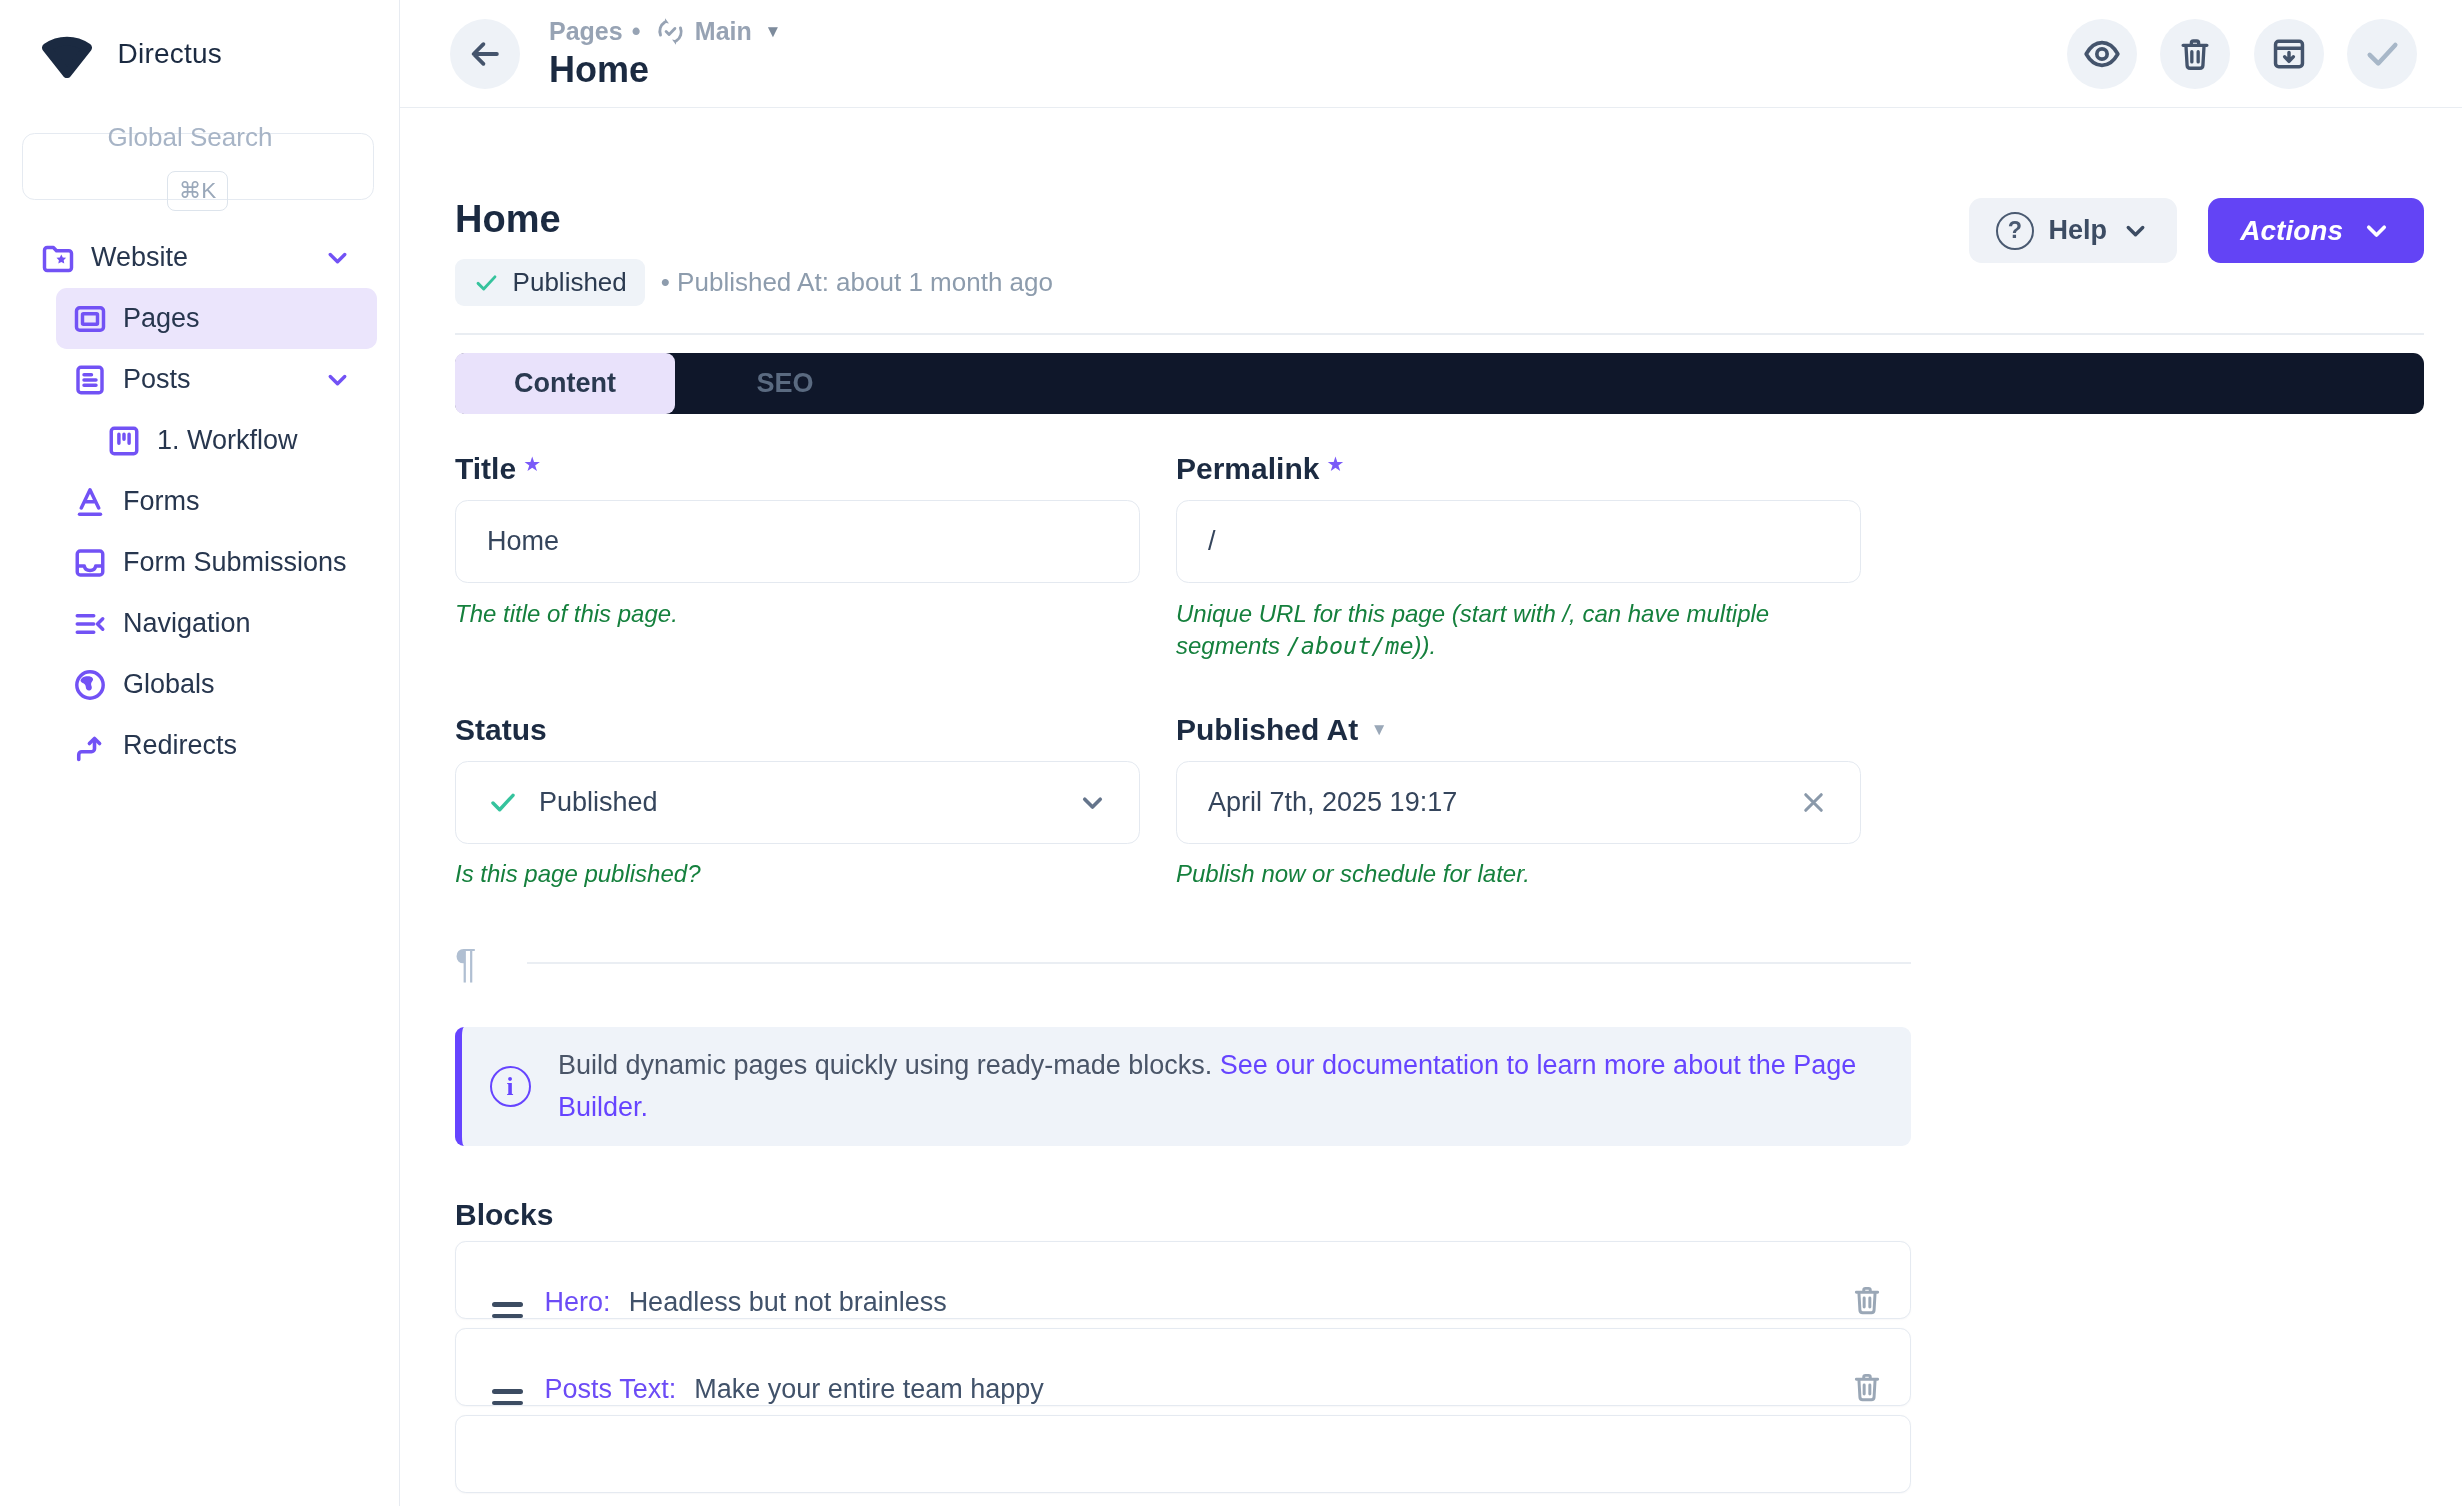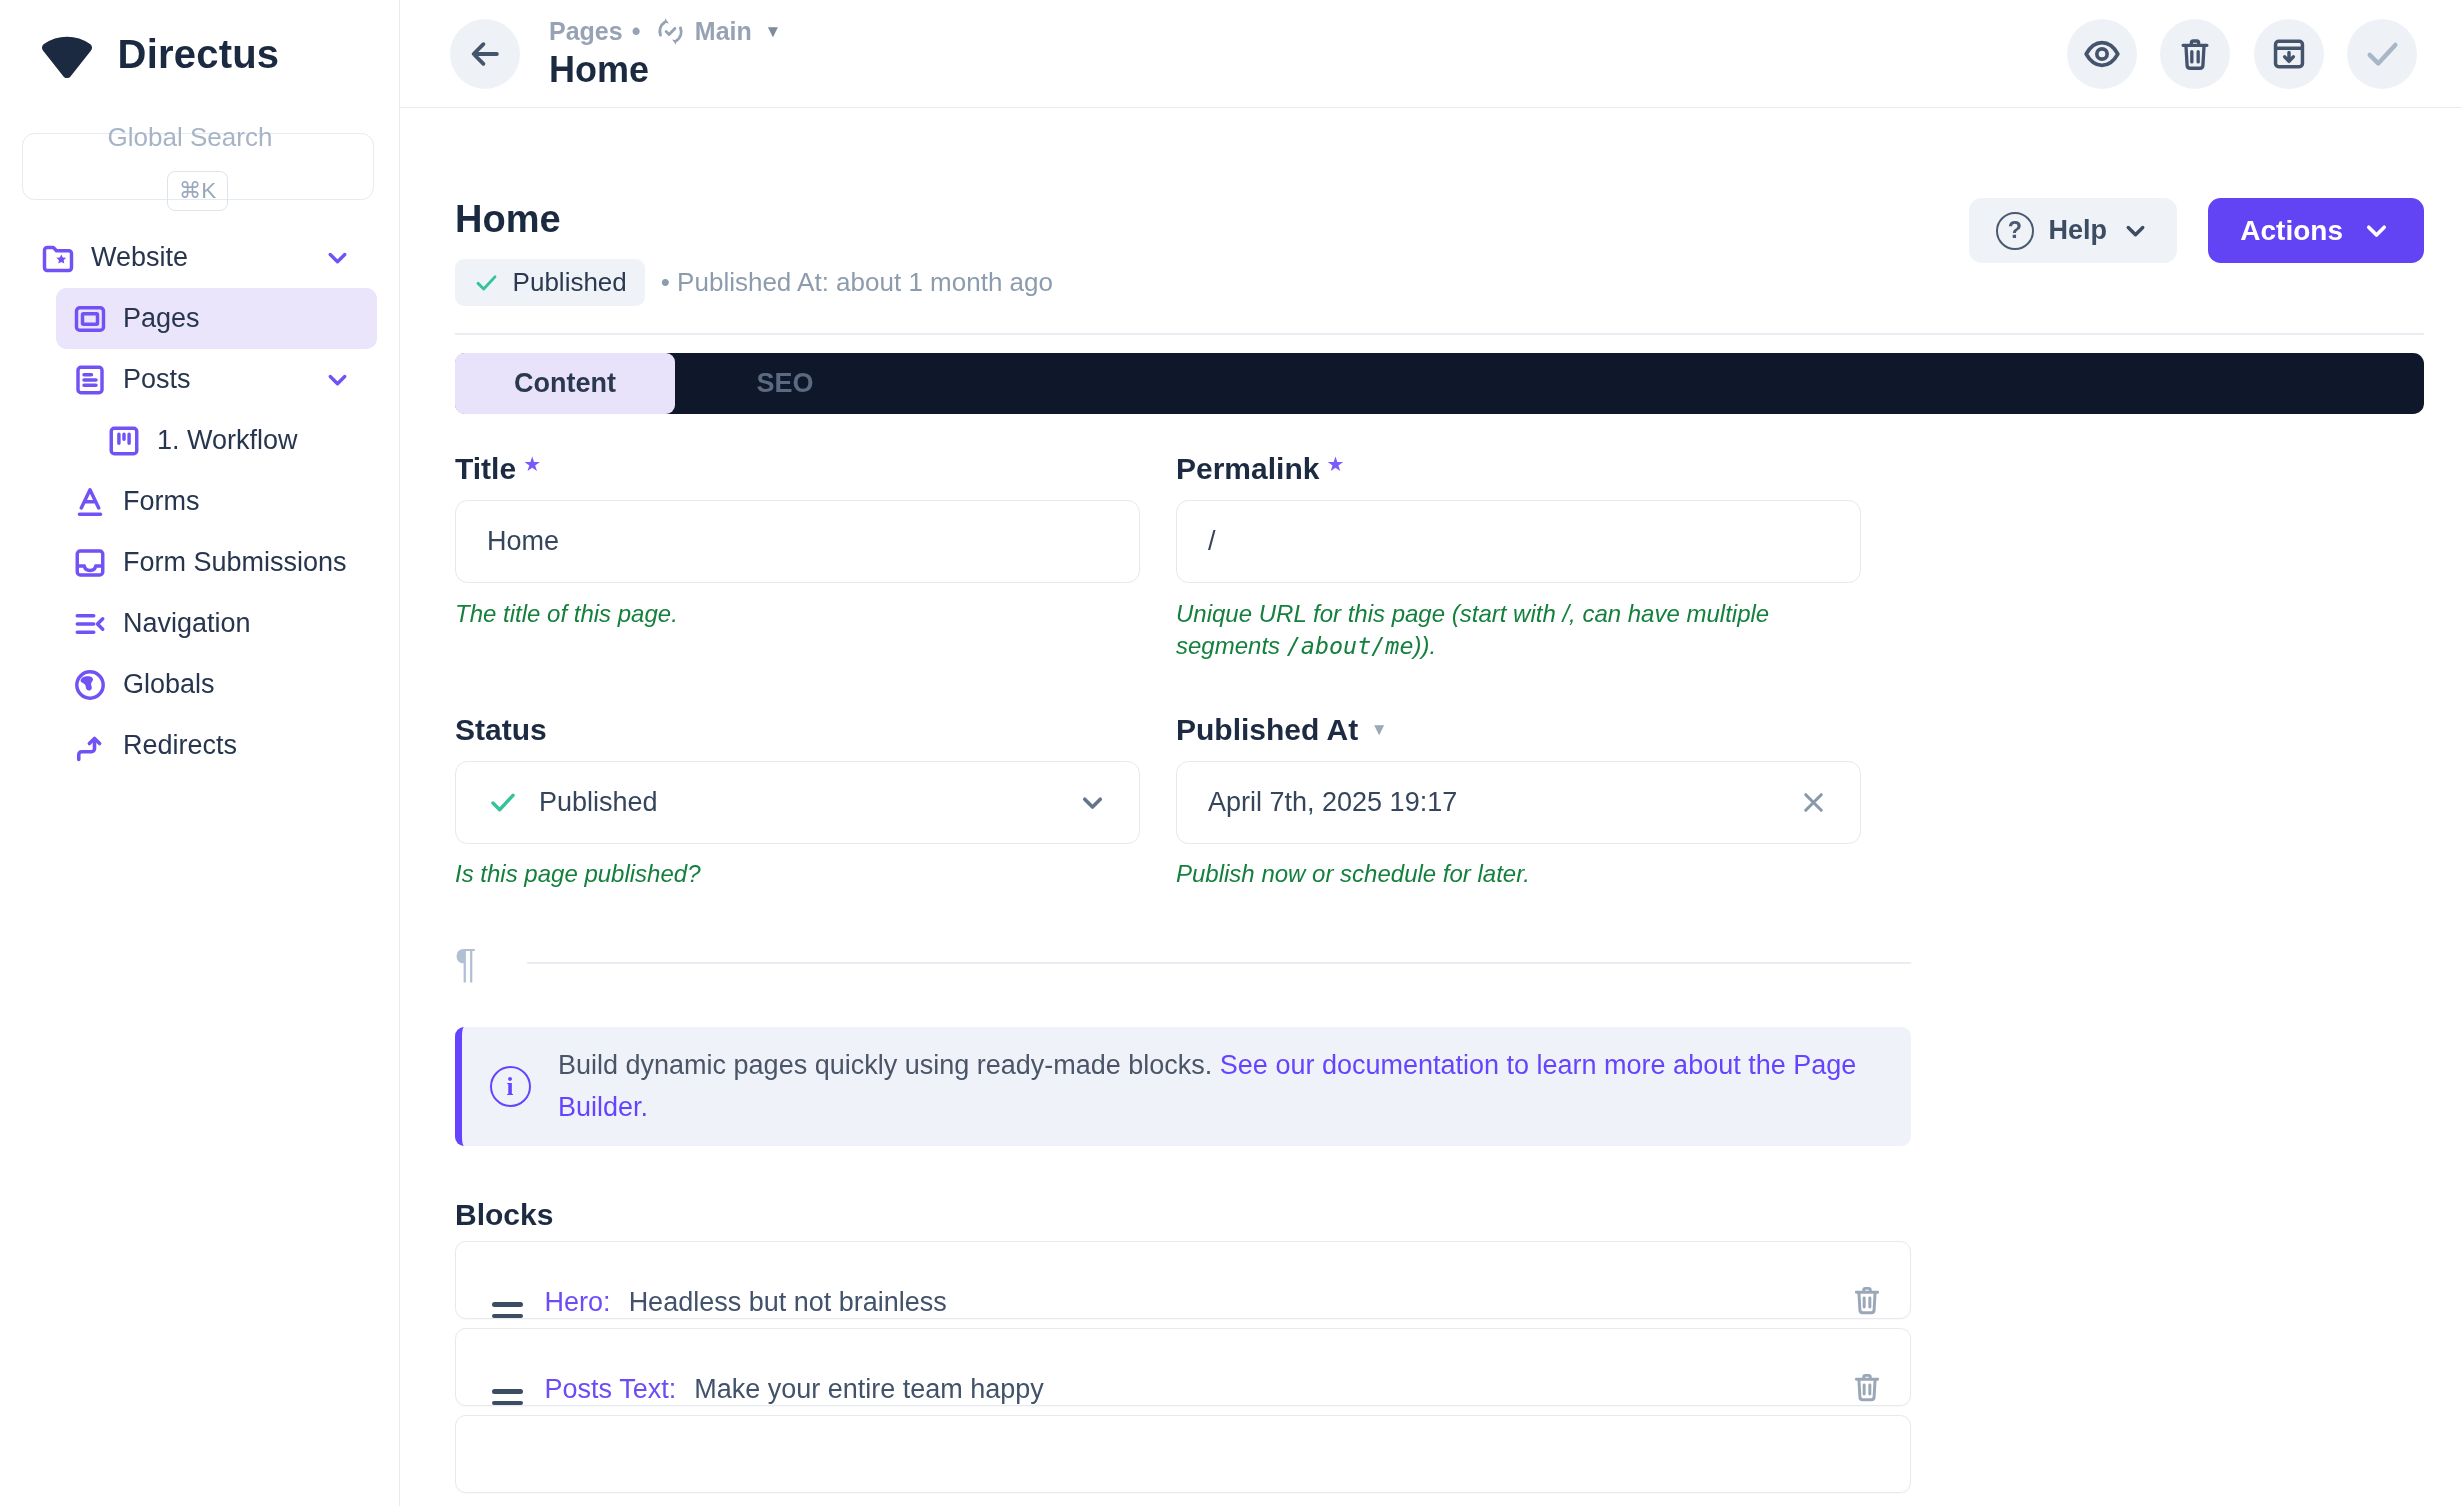--- a/index.html
+++ b/index.html
@@ -5,21 +5,21 @@
   * { margin:0; padding:0; box-sizing:border-box; }
   html,body { width:2462px; height:1507px; overflow:hidden; background:#fff;
     font-family:"Liberation Sans","DejaVu Sans",sans-serif; color:#22304a; }
   .app { display:grid; grid-template-columns:400px 1fr; grid-template-rows:108px 1fr;
     width:2462px; height:1507px; }
 
   
   .sidebar { grid-row:1 / 3; background:#fff; border-right:1.8px solid #e7ebf1; }
   .logo-row { height:108px; display:flex; align-items:center; padding-left:38px; gap:21.6px; }
   .logo-mark { width:58px; height:50px; }
-  .logo-name { font-size:40px; font-weight:700; color:#1b2a41; letter-spacing:0.2px; }
+  .logo-name { font-size:28px; font-weight:400; color:#1b2a41; letter-spacing:0.2px; }
   .search-box { margin:25px 0 0 21.6px; width:352px; height:67px; border:1.8px solid #e5eaf1;
     border-radius:12.6px; display:flex; align-items:center; justify-content:center; gap:18px; background:#fff;flex-direction:column; }
   .search-input { border:none; outline:none; width:180px; font-size:26px; color:#45566e;
     font-family:inherit; background:transparent; }
   .search-input::placeholder { color:#a7b4c6; }
   .kbd { border:1.8px solid #dde4ec; border-radius:8px; padding:4.5px 10.8px 6.3px; font-size:22.5px; color:#9aa8ba; }
   .nav { margin-top:27px; padding:0 21.6px 0 21.6px; }
   .nav-row { height:61px; display:flex; align-items:center; border-radius:10.8px; cursor:pointer; }
   .nav-row .icn { width:36px; height:36px; flex:0 0 36px; color:#7252f5; display:flex; align-items:center; }
   .nav-row .lbl { margin-left:15.3px; font-size:27px; font-weight:500; color:#27364e; }
@@ -51,21 +51,21 @@
   .badge { display:inline-flex; align-items:center; gap:12.6px; background:#eff3f8; border-radius:9px;
     padding:8px 18px; font-size:26px; font-weight:500; color:#2b3a50; }
   .badge .ck { width:27px; height:27px; color:#35c39d; }
   .meta { font-size:26px; color:#8d9cad; }
   .head-buttons { margin-left:auto; display:flex; gap:31px; }
   .help-btn { height:65px; background:#eff2f7; border:none; border-radius:12.6px; cursor:pointer;
     display:flex; align-items:center; gap:14.4px; padding:0 27px; font-size:27px; font-weight:600; color:#3c4c63; font-family:inherit;}
   .qcircle { width:38px; height:38px; border:2.7px solid #4a5a71; border-radius:50%; display:flex;
     align-items:center; justify-content:center; font-size:23.4px; font-weight:700; color:#4a5a71; }
   .actions-btn { height:65px; background:#6344f5; border:none; border-radius:12.6px; cursor:pointer;
-    display:flex; align-items:center; gap:18px; padding:0 32px; font-size:28px; font-weight:600; color:#fff; font-family:inherit;}
+    display:flex; align-items:center; gap:18px; padding:0 32px; font-size:28px; font-weight:600; color:#fff; font-family:inherit;font-style:italic;}
   .divider { height:1.8px; background:#e9edf2; margin-top:27px; }
   .tabbar { margin-top:18px; height:61px; background:#0f172a; border-radius:10.8px; display:flex; }
   .tab { width:220px; height:61px; border:none; background:transparent; border-radius:9px; cursor:pointer;
     font-size:27px; font-weight:600; color:#5a6a80; font-family:inherit; }
   .tab.active { background:#e9e2fb; color:#2a3950; }
 
   .form-wrap { width:1456px; }
   .fgrid { display:grid; grid-template-columns:685px 685px; column-gap:36px; margin-top:38px; }
   .fld-label { font-size:30px; font-weight:700; color:#1c2b42; display:flex; align-items:flex-start; gap:7.2px; }
   .req { color:#7a5af8; font-size:20px; line-height:1; margin-top:1.8px; }

